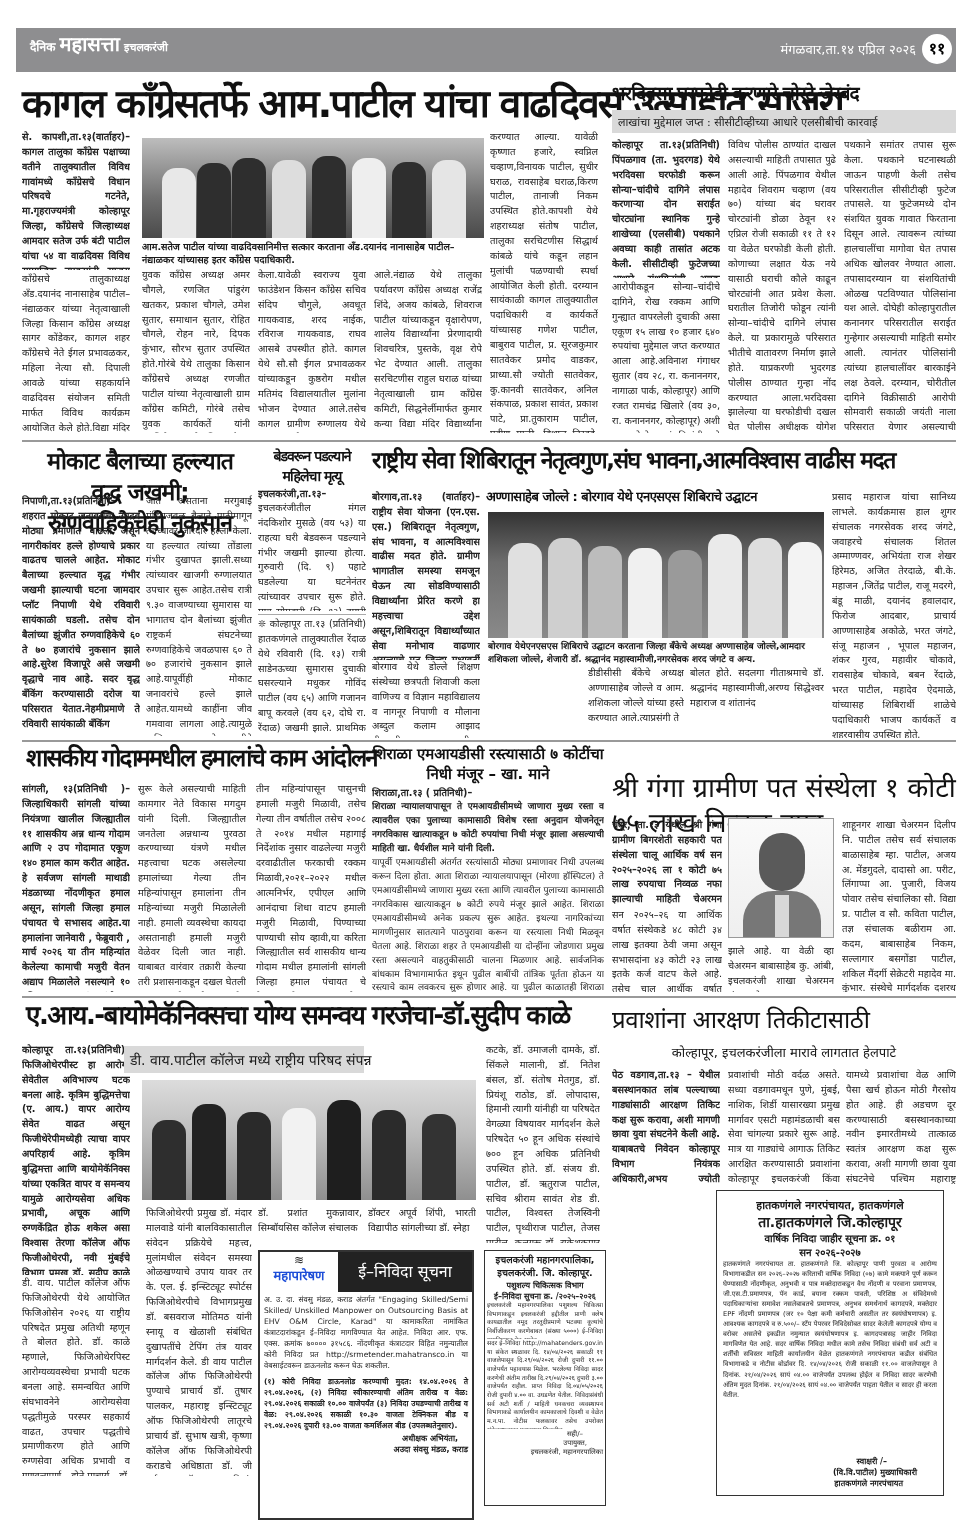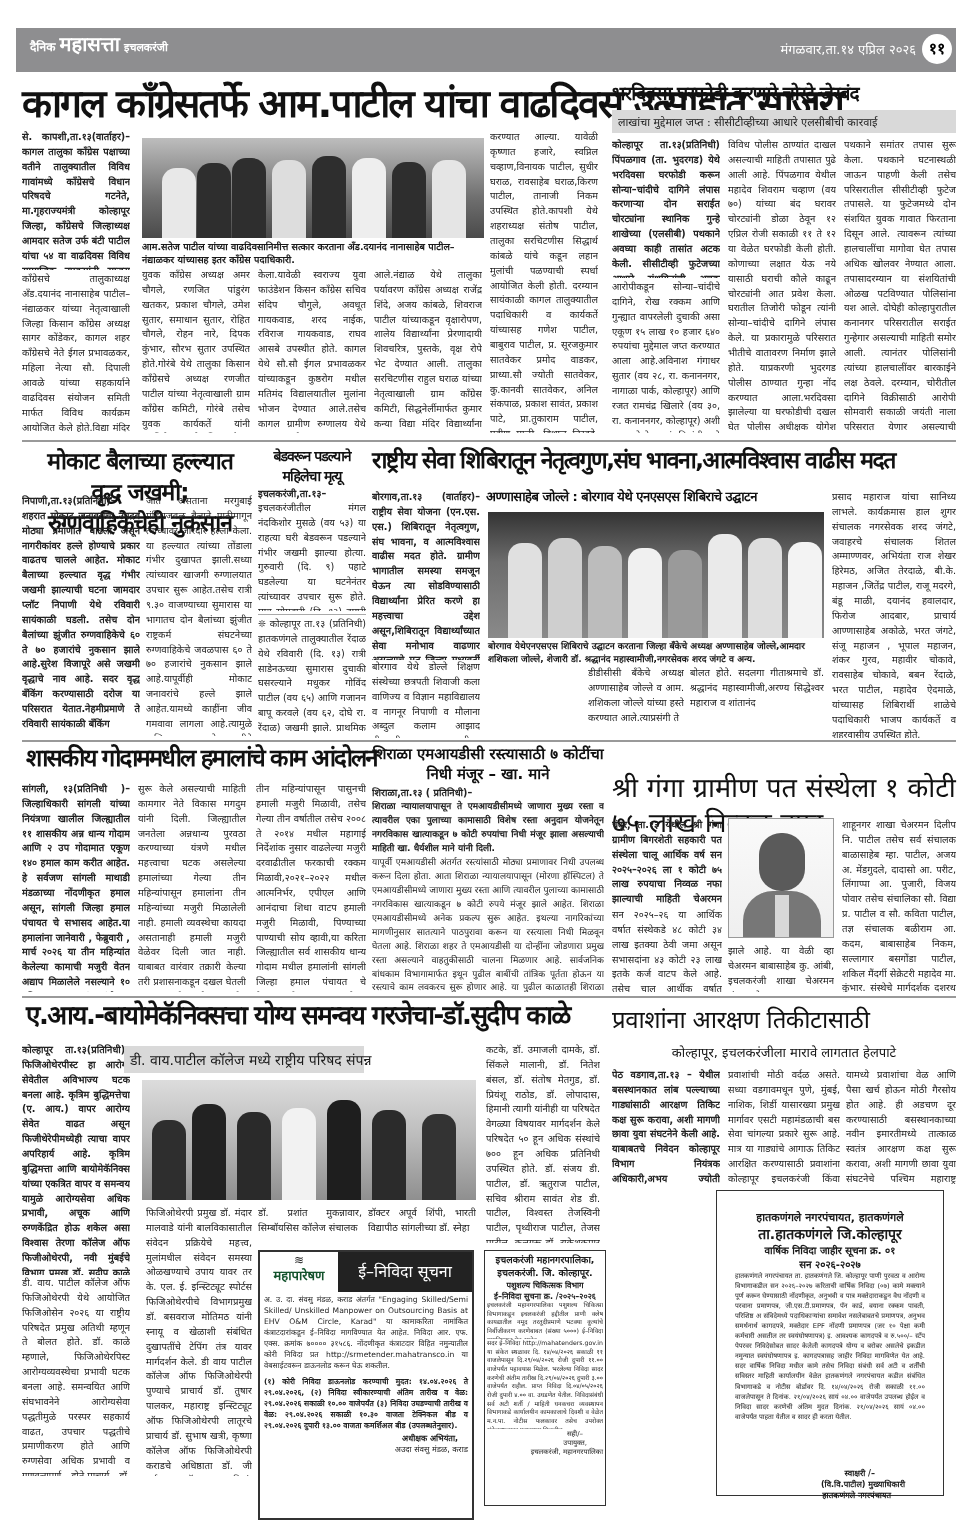--- a/index.html
+++ b/index.html
@@ -153,28 +153,28 @@
 </div>
 <div class="abs col" style="left:146px;top:1206px;width:106px;height:270px">फिजिओथेरपी प्रमुख डॉ. मंदार मालवाडे यांनी बालविकासातील संवेदन प्रक्रियेचे महत्त्व, मुलांमधील संवेदन समस्या ओळखण्याचे उपाय यावर तर के. एल. ई. इन्स्टिट्यूट स्पोर्टस फिजिओथेरपीचे विभागप्रमुख डॉ. बसवराज मोतिमठ यांनी स्नायू व खेळाशी संबंधित दुखापतींचे टेपिंग तंत्र यावर मार्गदर्शन केले. डी वाय पाटील कॉलेज ऑफ फिजिओथेरपी पुण्याचे प्राचार्य डॉ. तुषार पालकर, महाराष्ट्र इन्स्टिट्यूट ऑफ फिजिओथेरपी लातूरचे प्राचार्य डॉ. सुभाष खत्री, कृष्णा कॉलेज ऑफ फिजिओथेरपी कराडचे अधिष्ठाता डॉ. जी वर्धराजुलु, डॉ. अरुण माहियां, केएलई कॉलेज ऑफ फिजिओथेरपी हुबळीचे प्राचार्य</div>
 <div class="abs col" style="left:258px;top:1206px;width:104px;height:38px">डॉ. प्रशांत मुकन्नावार, सिम्बॉयसिस कॉलेज संचालक</div>
 <div class="abs col" style="left:368px;top:1206px;width:108px;height:38px">डॉक्टर अपूर्व शिंपी, भारती विद्यापीठ सांगलीच्या डॉ. स्नेहा</div>
 <div class="abs col" style="left:486px;top:1043px;width:114px;height:200px">कटके, डॉ. उमाजली दामके, डॉ. सिंकले मालानी, डॉ. नितेश बंसल, डॉ. संतोष मेतगुड, डॉ. प्रियंशू राठोड, डॉ. लोपादास, हिमानी त्यागी यांनीही या परिषदेत वेगळ्या विषयावर मार्गदर्शन केले परिषदेत ५० हून अधिक संस्थांचे ७०० हून अधिक प्रतिनिधी उपस्थित होते. डॉ. संजय डी. पाटील, डॉ. ऋतुराज पाटील, सचिव श्रीराम सावंत शेड डी. पाटील, विश्वस्त तेजस्विनी पाटील, पृथ्वीराज पाटील, तेजस पाटील, कुलगुरू डॉ. राकेशकुमार शर्मा यांच्या मार्गदर्शनाखाली परिषदेचे आयोजन करण्यात आले.</div>
 
 <div class="abs box" style="left:258px;top:1250px;width:216px;height:270px;background:#fff">
   <div style="display:flex;height:40px">
     <div style="width:78px;text-align:center;padding-top:2px">
       <div style="font-size:12px;line-height:1">≋</div>
-      <div style="font-size:13px;font-weight:bold;color:#14532d">महापारेषण</div>
+      <div style="font-size:13px;font-weight:bold;color:#1d4ed8">महापारेषण</div>
     </div>
     <div class="ad-head" style="flex:1;line-height:40px;font-size:16px">ई–निविदा सूचना</div>
   </div>
   <div class="col" style="padding:2px 4px;font-size:7.6px;line-height:1.45;height:82px">अ. उ. दा. संवसु मंडळ, कराड अंतर्गत "Engaging Skilled/Semi Skilled/ Unskilled Manpower on Outsourcing Basis at EHV O&amp;M Circle, Karad" या कामाकरिता नामांकित कंत्राटदारांकडून ई–निविदा मागविण्यात येत आहेत. निविदा आर. एफ. एक्स. क्रमांक ७०००० ३१५८६. नोंदणीकृत कंत्राटदार विहित नमुन्यातील कोरी निविदा प्रत http://srmetender.mahatransco.in या वेबसाईटवरून डाऊनलोड करून घेऊ शकतील.</div>
   <div class="col bold" style="padding:2px 4px;font-size:7.6px;line-height:1.45;height:58px">(१) कोरी निविदा डाऊनलोड करण्याची मुदत: १४.०४.२०२६ ते २९.०४.२०२६, (२) निविदा स्वीकारण्याची अंतिम तारीख व वेळ: २९.०४.२०२६ सकाळी १०.०० वाजेपर्यंत (३) निविदा उघडण्याची तारीख व वेळ: २९.०४.२०२६ सकाळी १०.३० वाजता टेक्निकल बीड व २९.०४.२०२६ दुपारी १३.०० वाजता कमर्शिअल बीड (उपलब्धतेनुसार).</div>
   <div style="text-align:right;font-size:8px;font-weight:bold;padding-right:14px">अधीक्षक अभियंता,</div>
-  <div style="text-align:right;font-size:8px;font-weight:normal;padding-right:4px">अउदा संवसु मंडळ, कराड</div>
+  <div style="text-align:right;font-size:8px;font-weight:bold;padding-right:4px">अउदा संवसु मंडळ, कराड</div>
 </div>
 
 <div class="abs box" style="left:484px;top:1250px;width:122px;height:256px;border-width:1.5px;padding:2px">
   <div class="notice-title" style="font-size:9.5px">इचलकरंजी महानगरपालिका,</div>
   <div class="notice-title" style="font-size:9.5px">इचलकरंजी. जि. कोल्हापूर.</div>
   <div class="notice-title" style="font-size:8px">पशुशल्य चिकित्सक विभाग</div>
   <div class="notice-title" style="font-size:8px">ई–निविदा सुचना क्र. /२०२५–२०२६</div>
   <div class="col" style="font-size:6.2px;line-height:1.4;height:38px">इचलकरंजी महानगरपालिका पशुशल्य चिकित्सा विभागाकडून इचलकरंजी हद्दीतील प्राणी क्लेष कायद्यातील नमूद तरतूदीप्रमाणे भटक्या कुत्र्यांचे निर्बीजीकरण करणेबाबत (संख्या ५०००) ई–निविदा मागविण्यात येत आहेत.</div>
   <div class="col" style="font-size:6.2px;line-height:1.4;height:90px">सदर ई–निविदा http://mahatenders.gov.in या संकेत स्थळावर दि. १४/०४/२०२६ सकाळी ११ वाजलेपासून दि.२९/०४/२०२६ रोजी दुपारी ११.०० वाजेपर्यंत पहावयास मिळेल. भरलेल्या निविदा सादर करणेची अंतीम तारीख दि.२९/०४/२०२६ दुपारी ३.०० वाजेपर्यंत राहील. प्राप्त निविदा दि.०४/०५/२०२६ रोजी दुपारी ४.०० वा. उघडणेत येतील. निविदासंबंधी सर्व अटी शर्ती / माहिती घनकचरा व्यवस्थापन विभागाकडे कार्यालयीन कामकाजाचे दिवशी व वेळेत म.न.पा. नोटीस फलकावर तसेच उपरोक्त संकेतस्थळावर पहावयास मिळतील.</div>
   <div style="text-align:right;font-size:7px;padding-right:20px">सही/–</div>
@@ -184,21 +184,21 @@
 
 <div class="abs hl" style="left:612px;top:1008px;width:344px;font-size:24px;white-space:nowrap;letter-spacing:-0.5px;font-weight:normal">प्रवाशांना आरक्षण तिकीटासाठी</div>
 <div class="abs hl" style="left:612px;top:1046px;width:344px;font-size:13px;text-align:center;letter-spacing:0;font-weight:normal">कोल्हापूर, इचलकरंजीला मारावे लागतात हेलपाटे</div>
 <div class="abs col bold" style="left:612px;top:1068px;width:108px;height:118px">
   <span>पेठ वडगाव,ता.१३ –</span>
   <span>येथील बसस्थानकात लांब पल्ल्याच्या गाड्यांसाठी आरक्षण तिकिट कक्ष सुरू करावा, अशी मागणी छावा युवा संघटनेने केली आहे. याबाबतचे निवेदन कोल्हापूर विभाग नियंत्रक अधिकारी,अभय ज्योती प्रकाशराव देशमुख यांना देण्यात आले. शहरात मोठी बाजारपेठ, नामांत शाळा, महाविद्यालये, बॅंका, हॉस्पिटल असल्याने विद्यार्थी व</span>
 </div>
 <div class="abs col" style="left:728px;top:1068px;width:112px;height:118px">प्रवाशांची मोठी वर्दळ असते. सध्या वडगावमधून पुणे, मुंबई, नाशिक, शिर्डी यासारख्या प्रमुख मार्गावर एसटी महामंडळाची बस सेवा चांगल्या प्रकारे सुरू आहे. मात्र या गाड्यांचे आगाऊ तिकिट आरक्षित करण्यासाठी प्रवाशांना कोल्हापूर इचलकरंजी किंवा कोल्हापूर बसस्थानकावर जावे लागते.</div>
 <div class="abs col" style="left:846px;top:1068px;width:110px;height:118px">यामध्ये प्रवाशांचा वेळ आणि पैसा खर्च होऊन मोठी गैरसोय होत आहे. ही अडचण दूर करण्यासाठी बसस्थानकाच्या नवीन इमारतीमध्ये तात्काळ स्वतंत्र आरक्षण कक्ष सुरू करावा, अशी मागणी छावा युवा संघटनेचे पश्चिम महाराष्ट्र अध्यक्ष शिवाजी रामदास गांजवे यांनी केली आहे.</div>
 
-<div class="abs box" style="left:716px;top:1190px;width:228px;height:306px;border-width:1.5px;padding:18px">
+<div class="abs box" style="left:716px;top:1190px;width:228px;height:306px;border-width:1.5px;padding:6px">
   <div class="notice-title" style="font-size:11px">हातकणंगले नगरपंचायत, हातकणंगले</div>
   <div class="notice-title" style="font-size:14px;font-weight:bold">ता.हातकणंगले जि.कोल्हापूर</div>
   <div class="notice-title" style="font-size:10px">वार्षिक निविदा जाहीर सूचना क्र. ०१</div>
   <div class="notice-title" style="font-size:10px">सन २०२६-२०२७</div>
   <div class="col" style="font-size:6.7px;line-height:1.5;height:196px">हातकणंगले नगरपंचायत ता. हातकणंगले जि. कोल्हापूर पाणी पुरवठा व आरोग्य विभागाकडील सन २०२६–२०२७ करिताची वार्षिक निविदा (०७) कामे मक्त्याने पूर्ण करून घेण्यासाठी नोंदणीकृत, अनुभवी व पात्र मक्तेदाराकडून वैध नोंदणी व परवाना प्रमाणपत्र, जी.एस.टी.प्रमाणपत्र, पॅन कार्ड, बयाना रक्कम पावती, परिशिष्ठ अ संविदेमध्ये पदाधिकाऱ्यांचा समावेश नसलेबाबतचे प्रमाणपत्र, अनुभव समर्थनार्थ कागदपत्रे, मक्तेदार EPF नोंदणी प्रमाणपत्र (जर १० पेक्षा कमी कर्मचारी असतील तर स्वयंघोषणापत्र) इ. आवश्यक कागदपत्रे व रु.५००/– स्टॅंप पेपरवर निविदेसोबत सादर केलेली कागदपत्रे योग्य व बरोबर असलेचे इकडील नमुन्यात स्वयंघोषणापत्र इ. कागदपत्रासह जाहीर निविदा मागविणेत येत आहे. सदर वार्षिक निविदा मधील कामे तसेच निविदा संबंधी सर्व अटी व शर्तींची सविस्तर माहिती कार्यालयीन वेळेत हातकणंगले नगरपंचायत कडील संबंधित विभागाकडे व नोटीस बोर्डावर दि. १४/०४/२०२६ रोजी सकाळी ११.०० वाजलेपासून ते दिनांक. २१/०४/२०२६ सायं ०४.०० वाजेपर्यंत उपलब्ध होईल व निविदा सादर करणेची अंतिम मुदत दिनांक. २१/०४/२०२६ सायं ०४.०० वाजेपर्यंत पाहता येतील व सादर ही करता येतील.</div>
   <div style="text-align:right;font-size:8px;font-weight:bold;padding-right:50px">स्वाक्षरी /–</div>
   <div style="text-align:right;font-size:8px;font-weight:bold;padding-right:20px">(वि.वि.पाटील) मुख्याधिकारी</div>
   <div style="text-align:right;font-size:8px;font-weight:bold;padding-right:34px">हातकणंगले नगरपंचायत</div>
 </div>
 

